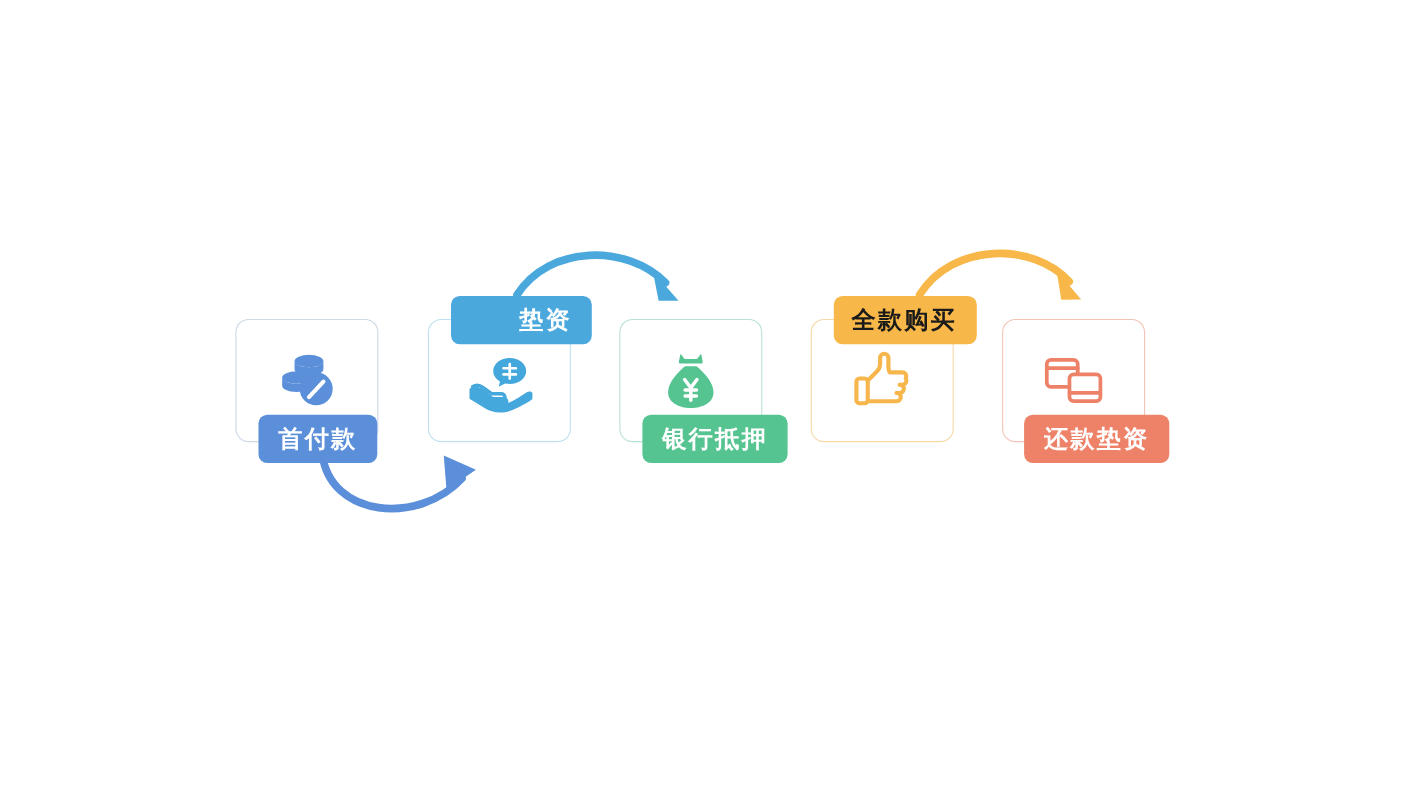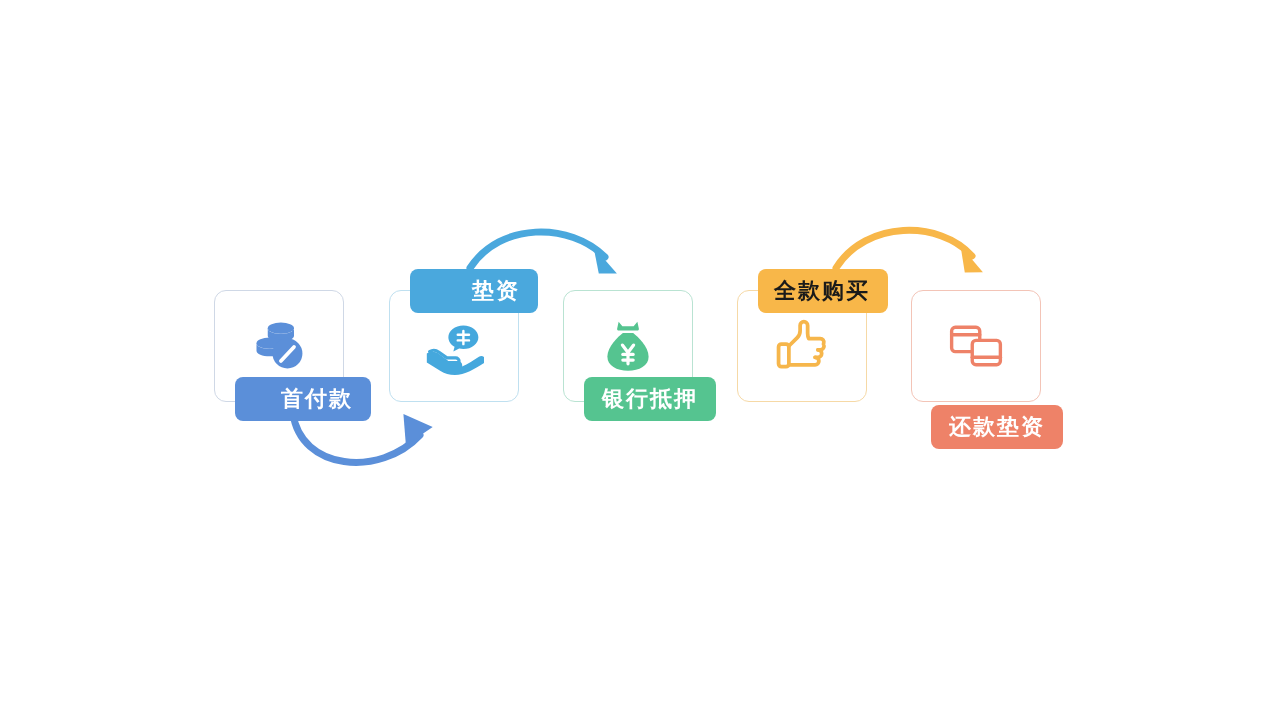--- a/index.html
+++ b/index.html
@@ -72,21 +72,21 @@
       <g fill="#5b8fd9">
         <ellipse cx="34" cy="13" rx="14" ry="6"></ellipse>
         <path d="M20 13v8c0 3.3 6.3 6 14 6s14-2.7 14-6v-8c0 3.3-6.3 6-14 6s-14-2.7-14-6z"></path>
         <ellipse cx="22" cy="29" rx="14" ry="6"></ellipse>
         <path d="M8 29v8c0 3.3 6.3 6 14 6s14-2.7 14-6v-8c0 3.3-6.3 6-14 6S8 32.3 8 29z"></path>
         <circle cx="41" cy="40" r="16"></circle>
       </g>
       <path d="M34 48 L48 33" stroke="#ffffff" stroke-width="4" stroke-linecap="round" fill="none"></path>
     </svg>
   </div>
-  <div class="label" style="left:235px;top:377px;width:136px;background:#5b8fd9;color:#ffffff;">
+  <div class="label" style="left:235px;top:377px;width:108px;background:#5b8fd9;color:#ffffff;">
     <span>首付款</span>
   </div>
 
   <div class="card" style="left:389px;top:290px;border-color:#bfe0f0;">
     <svg class="glyph" viewBox="0 0 64 64" xmlns="http://www.w3.org/2000/svg">
       <g fill="#45a8dd">
         <path d="M42 10c-9 0-16 5.6-16 12.6 0 4.2 2.6 7.9 6.6 10.2l-1.3 5.1 6.2-3.2c1.4.3 3 .5 4.5.5 9 0 16-5.6 16-12.6S51 10 42 10z"></path>
         <path d="M6 38c3-2 7-1.6 10 .6l8.4 6.1h9.4c2 0 3.6 1.5 3.6 3.3 0 1.8-1.6 3.3-3.6 3.3H24" fill="none" stroke="#45a8dd" stroke-width="3.4" stroke-linecap="round"></path>
         <path d="M3 40c4-3 9.5-2.4 13.2.5L26 48h10c2.6 0 4.8 2 4.8 4.4 0 .5-.1 1-.2 1.4 6-2.6 12.8-6.9 18-10.4 2-1.4 4.6-.9 6 1 1.4 2 .9 4.6-1 6C55 56 43 63 33 63c-6 0-11-1.6-15.4-4.4L3 49.5z"></path>
       </g>
@@ -133,17 +133,17 @@
   <div class="card" style="left:911px;top:290px;border-color:#f3c4b7;">
     <svg class="glyph" viewBox="0 0 64 64" xmlns="http://www.w3.org/2000/svg">
       <g fill="none" stroke="#ee8268" stroke-width="3.6" stroke-linejoin="round" stroke-linecap="round">
         <path d="M10 12h22c2.2 0 4 1.8 4 4v18c0 2.2-1.8 4-4 4H10c-2.2 0-4-1.8-4-4V16c0-2.2 1.8-4 4-4z"></path>
         <path d="M6 20h30"></path>
         <path d="M32 26h22c2.2 0 4 1.8 4 4v18c0 2.2-1.8 4-4 4H32c-2.2 0-4-1.8-4-4V30c0-2.2 1.8-4 4-4z" fill="#ffffff"></path>
         <path d="M28 44h30"></path>
       </g>
     </svg>
   </div>
-  <div class="label" style="left:931px;top:377px;width:132px;background:#ee8268;color:#ffffff;margin-top:28px;">
+  <div class="label" style="left:931px;top:377px;width:132px;background:#ee8268;color:#ffffff;">
     <span>还款垫资</span>
   </div>
 
 </div>
 
 </body></html>

